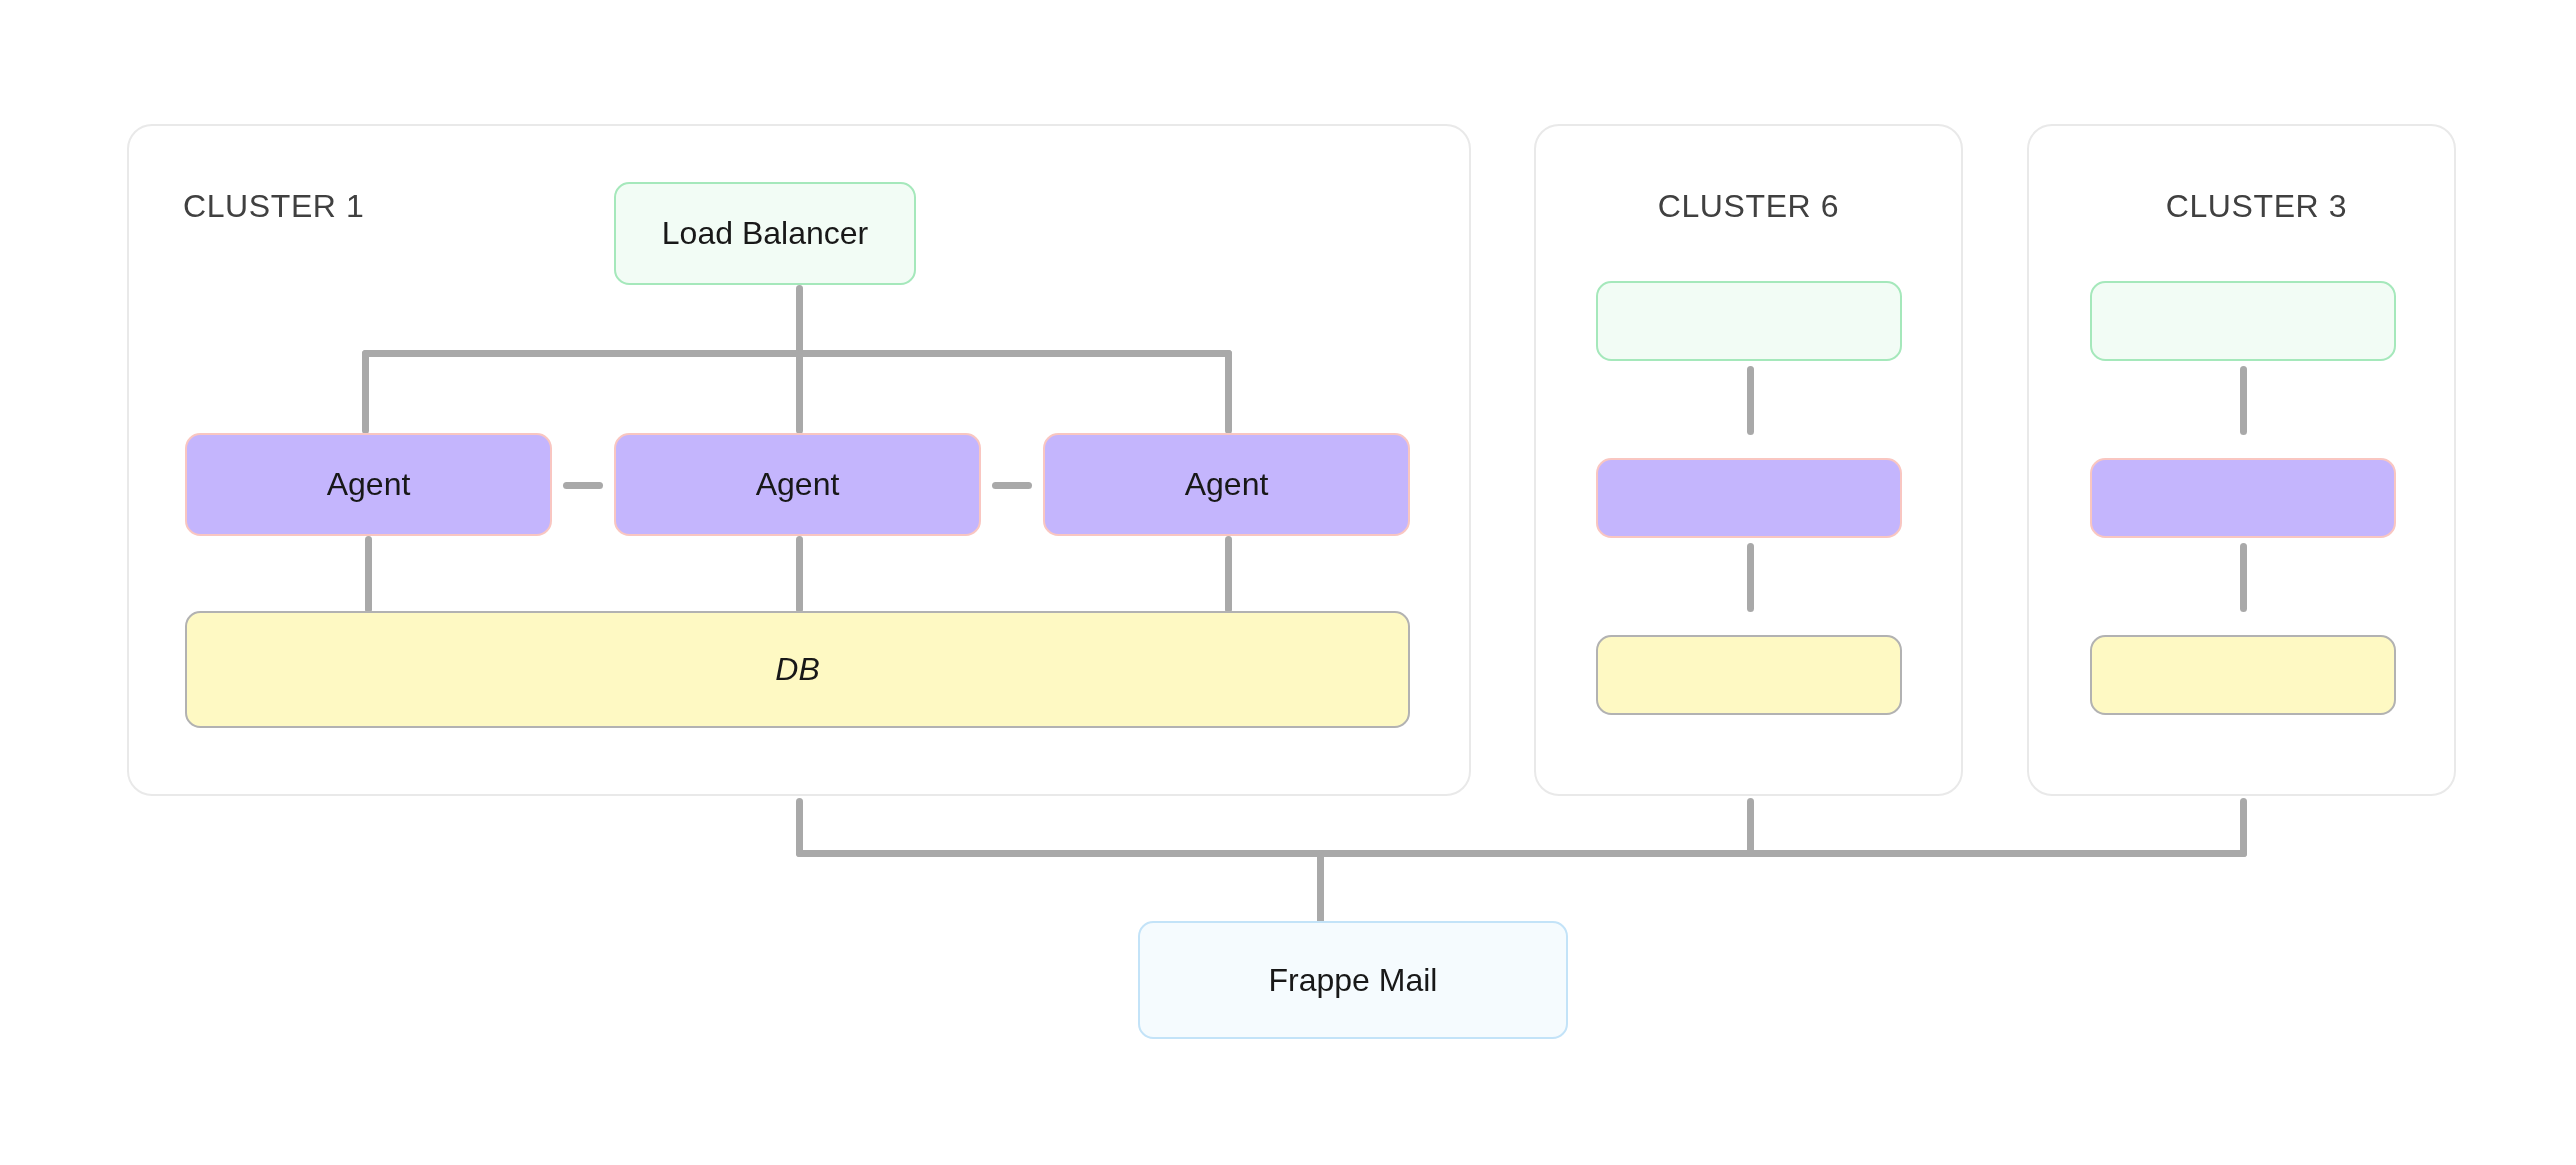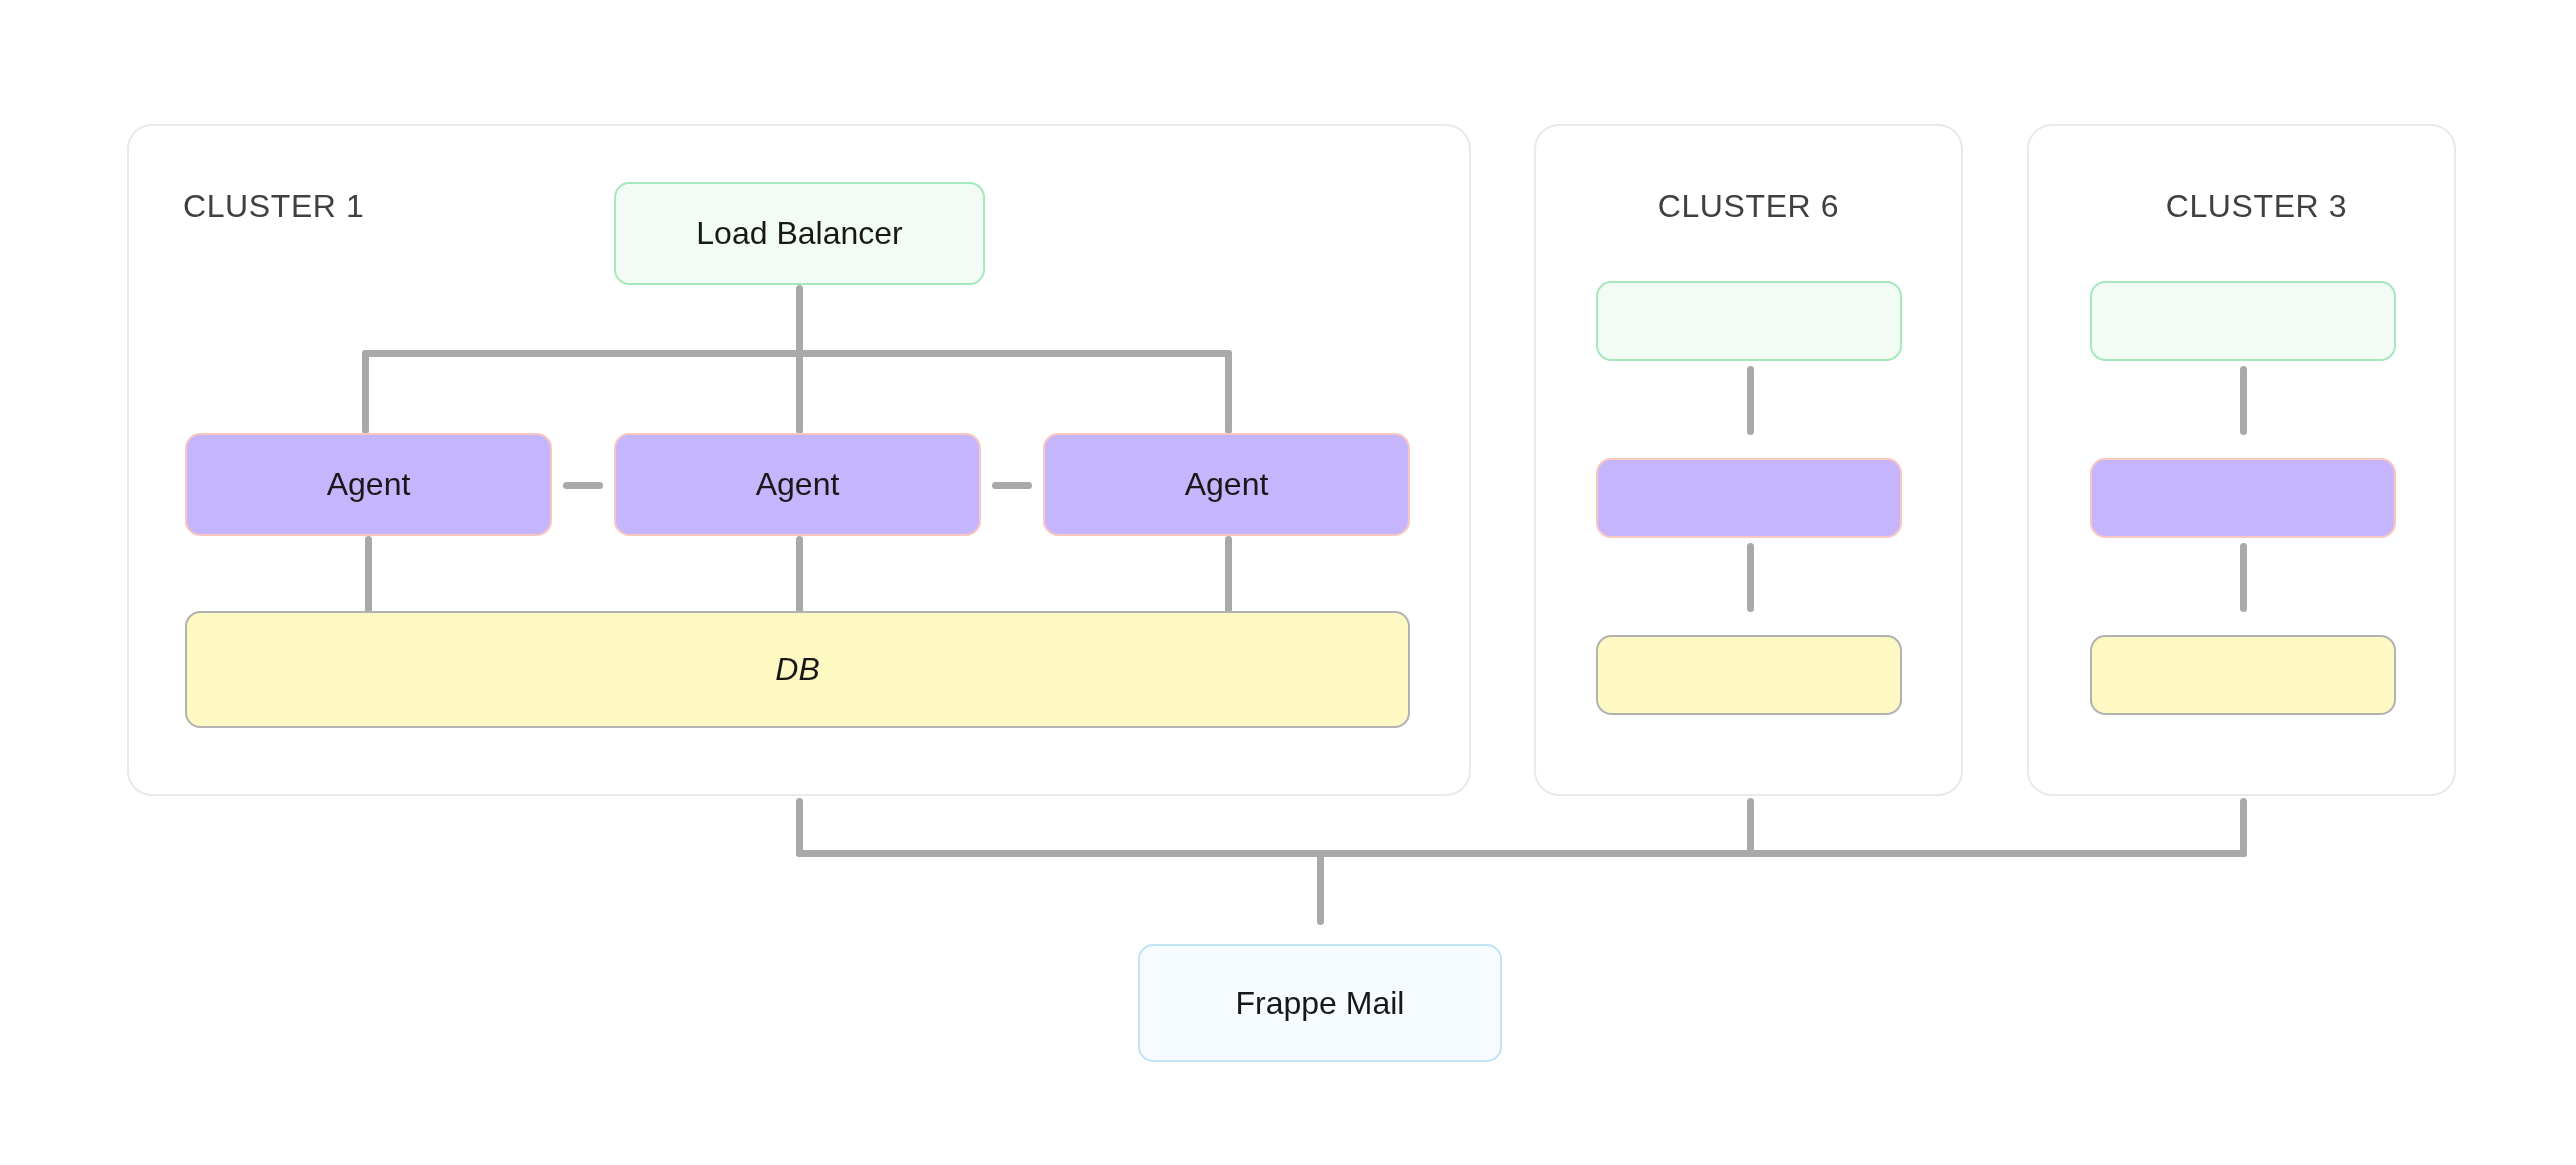--- a/index.html
+++ b/index.html
@@ -80,21 +80,21 @@
   .conn.h { height: 6.7px; }
 </style>
 </head>
 <body>
 
 <div id="canvas">
 
   <div class="cluster-panel" style="left:127px; top:124px; width:1344px; height:672px;"></div>
   <div class="cluster-title" style="left:183px; top:188px;">CLUSTER 1</div>
 
-  <div class="node lb" style="left:614px; top:182px; width:371px; height:103px;text-align:right;">
+  <div class="node lb" style="left:614px; top:182px; width:302px; height:103px;text-align:right;">
     <span>Load Balancer</span>
   </div>
 
   <div class="conn v" style="left:796px; top:285px; height:69px;"></div>
 
   <div class="conn h" style="left:362px; top:350px; width:870px;"></div>
 
   <div class="conn v" style="left:362px; top:350px; height:84px;"></div>
   <div class="conn v" style="left:796px; top:350px; height:84px;"></div>
   <div class="conn v" style="left:1225px; top:350px; height:84px;"></div>
@@ -153,18 +153,18 @@
   <div class="node db" style="left:2090px; top:635px; width:306px; height:80px;">
     <span></span>
   </div>
 
   <div class="conn v" style="left:796px; top:798px; height:59px;"></div>
   <div class="conn v" style="left:1747px; top:798px; height:59px;"></div>
   <div class="conn v" style="left:2240px; top:798px; height:59px;"></div>
   <div class="conn h" style="left:796px; top:850px; width:1451px;"></div>
   <div class="conn v" style="left:1317px; top:850px; height:75px;"></div>
 
-  <div class="node mail" style="left:1138px; top:944px; width:364px; height:118px;">
+  <div class="node mail" style="left:1138px; top:921px; width:430px; height:118px;">
     <span>Frappe Mail</span>
   </div>
 
 </div>
 
 
 </body></html>

